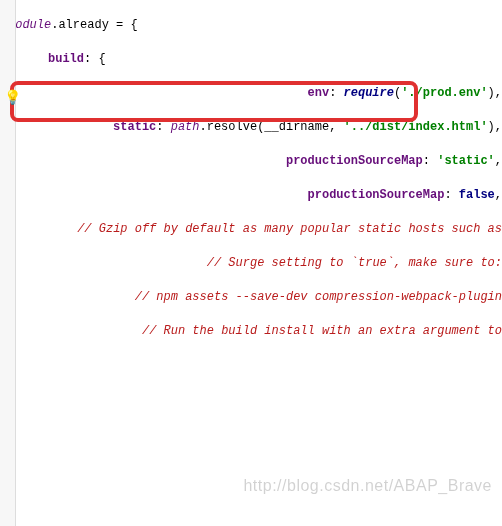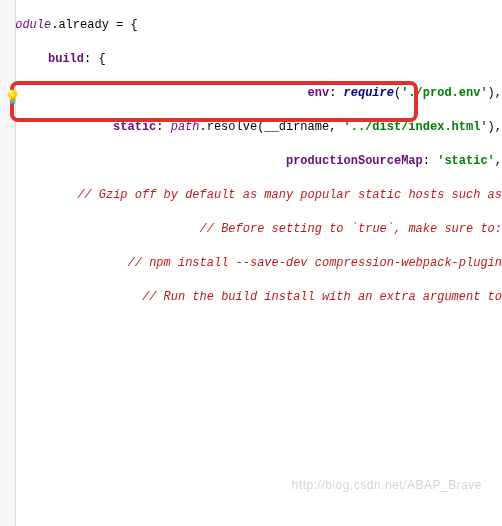--- a/index.html
+++ b/index.html
@@ -47,43 +47,44 @@
   }
   .bulb {
     position: absolute;
     left: 4px;
     top: 90px;
     font-size: 14px;
     pointer-events: none;
   }
   .watermark {
     position: absolute;
-    right: 20px;
+    right: 10px;
     bottom: 32px;
     color: rgba(0,0,0,0.18);
     font-family: sans-serif;
-    font-size: 12px;
+    font-size: 16px;
     letter-spacing: 0.5px;
     pointer-events: none;
   }
 </style>
 </head>
 <body>
 
 <div class="gutter"></div>
 
 <div class="code">
 <div><span class="glob">module</span><span>.already = {</span></div>
 <div class="i1"><span class="key">build</span><span>: {</span></div>
 <div class="i2"><span class="key">env</span><span>: </span><span class="fnk">require</span><span>(</span><span class="str">'./prod.env'</span><span>),</span></div>
 <div class="i2"><span class="key">static</span><span>: </span><span class="glob">path</span><span>.</span><span class="fn">resolve</span><span>(__dirname, </span><span class="str">'../dist/index.html'</span><span>),</span></div>
 <div class="i2"><span class="key">productionSourceMap</span><span>: </span><span class="str">'static'</span><span>,</span></div>
+<div class="i2"><span class="key">productionSourceMap</span><span>: </span><span class="bool">false</span><span>,</span></div>
 <div class="i2 cmt">// Gzip off by default as many popular static hosts such as</div>
-<div class="i2 cmt">// Before setting to `true`, make sure to:</div>
-<div class="i2 cmt">// npm install --save-dev compression-webpack-plugin</div>
+<div class="i2 cmt">// Surge setting to `true`, make sure to:</div>
+<div class="i2 cmt">// npm assets --save-dev compression-webpack-plugin</div>
 <div class="i2 cmt">// Run the build install with an extra argument to</div>
 
 
 
 
 
 
 
 
 

